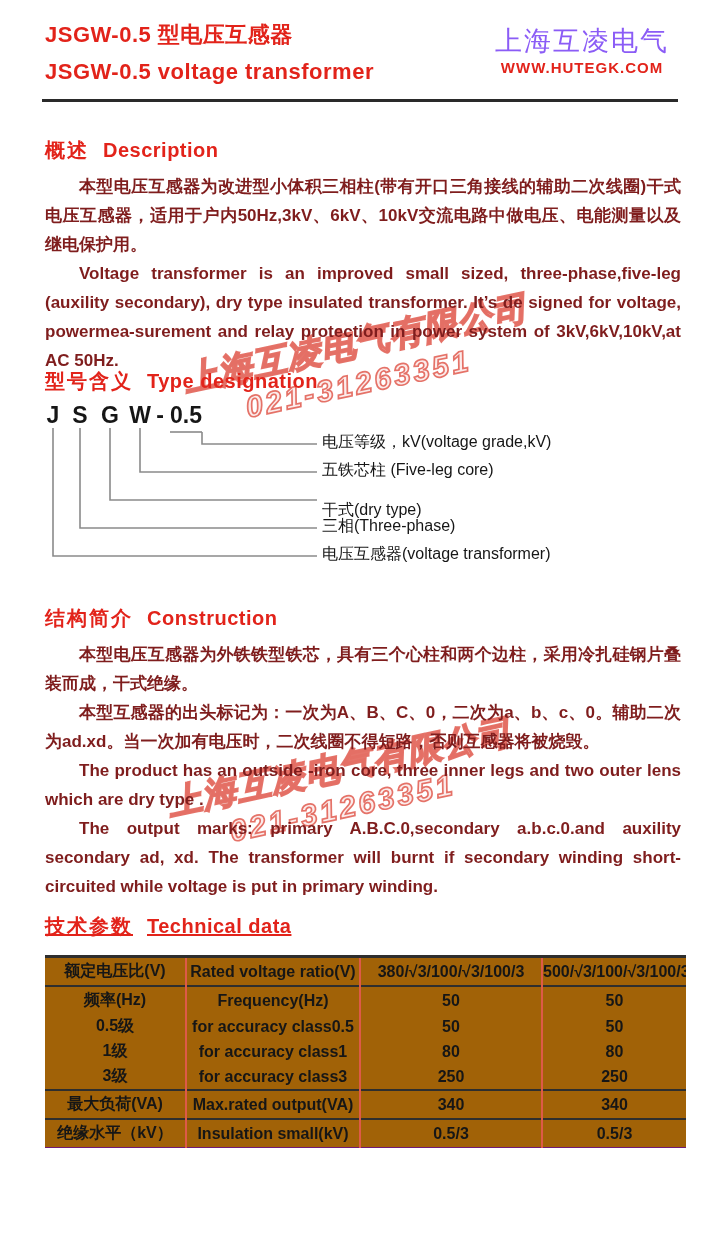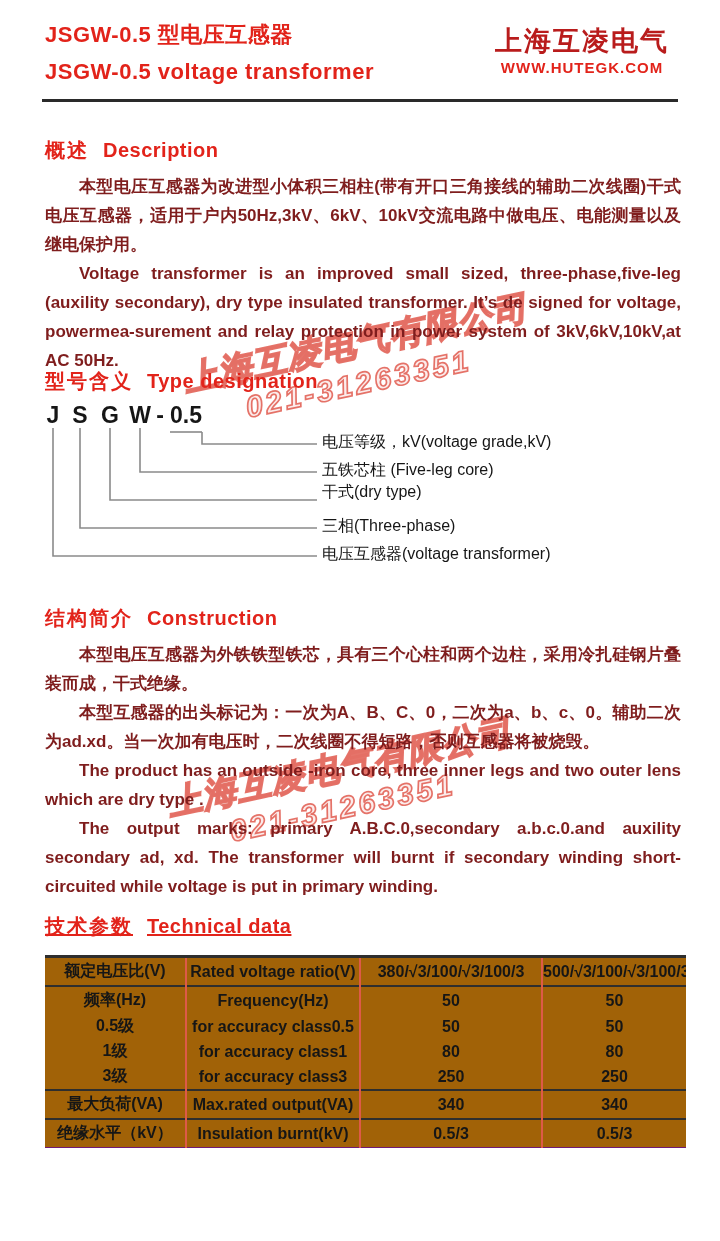--- a/index.html
+++ b/index.html
@@ -7,42 +7,42 @@
     width:720px;height:1241px;position:relative;background:#ffffff;
     font-family:"Liberation Sans","DejaVu Sans",sans-serif;
     color:#161616;overflow:hidden;
   }
   .abs{position:absolute;}
 
   
   .title-block{left:45px;top:16px;line-height:37px;}
   .title-line{font-size:22px;font-weight:bold;color:#e2231a;letter-spacing:.5px;}
   .brand{left:482px;top:24px;width:200px;text-align:center;}
-  .brand-name{font-size:27px;font-weight:bold;color:#b91c1c;letter-spacing:2px;line-height:34px;}
+  .brand-name{font-size:27px;font-weight:normal;color:#8b5cf6;letter-spacing:2px;line-height:34px;}
   .brand-site{font-size:15px;font-weight:bold;color:#e2231a;letter-spacing:1px;line-height:20px;}
   .toprule{left:42px;top:99px;width:636px;height:3px;background:#2a2a2a;}
 
   
   .sechead{font-size:20px;font-weight:bold;color:#e2231a;letter-spacing:.5px;}
   .sechead .cn{margin-right:14px;letter-spacing:2px;}
 
   
   .flow{width:636px;left:45px;}
   .para{font-size:17px;font-weight:bold;line-height:29px;text-indent:2em;
         text-align:justify;margin:0;color:#7f1d1d;}
 
   
   .typedes{left:0;top:368px;width:720px;height:215px;}
   .typedes .sechead{position:absolute;left:45px;top:0;}
   .ltr{position:absolute;top:34px;font-size:23px;font-weight:bold;color:#161616;text-align:center;}
   .ltr0{left:44px;width:18px;} .ltr1{left:71px;width:18px;} .ltr2{left:101px;width:18px;}
   .ltr3{left:128px;width:24px;} .ltr4{left:155px;width:10px;} .ltr5{left:166px;width:40px;}
   .deslines{left:0;top:57px;}
   .deslabel{position:absolute;left:322px;font-size:16px;font-weight:normal;color:#161616;line-height:24px;white-space:nowrap;}
-  .dl0{top:62px;} .dl1{top:90px;} .dl2{top:112px;} .dl3{top:146px;} .dl4{top:174px;}
+  .dl0{top:62px;} .dl1{top:90px;} .dl2{top:130px;} .dl3{top:146px;} .dl4{top:174px;}
 
   
   .dtable{border-collapse:collapse;table-layout:fixed;width:635px;
           background:#a16207;border-top:3px solid #2e2e2e;border-bottom:1px solid #701a75;}
   .dtable td{font-size:16px;font-weight:bold;text-align:center;vertical-align:middle;
              padding:0;color:#161616;height:27px;overflow:hidden;white-space:nowrap;}
   .dtable tr.sep td{border-top:2px solid #2e2e2e;}
   .dtable tr.sub td{height:25px;}
   .dtable td.c1{width:140px;} .dtable td.c2{width:172px;}
   .dtable td.c3{width:180px;} .dtable td.c4{width:143px;}
@@ -162,20 +162,20 @@
         <td class="c4">250</td>
       </tr>
       <tr class="sep">
         <td class="c1">最大负荷(VA)</td>
         <td class="c2">Max.rated output(VA)</td>
         <td class="c3">340</td>
         <td class="c4">340</td>
       </tr>
       <tr class="sep">
         <td class="c1">绝缘水平（kV）</td>
-        <td class="c2">Insulation burnt(kV)</td>
+        <td class="c2">Insulation small(kV)</td>
         <td class="c3">0.5/3</td>
         <td class="c4">0.5/3</td>
       </tr>
     </tbody>
   </table>
 
 </div>
 
 </body></html>

